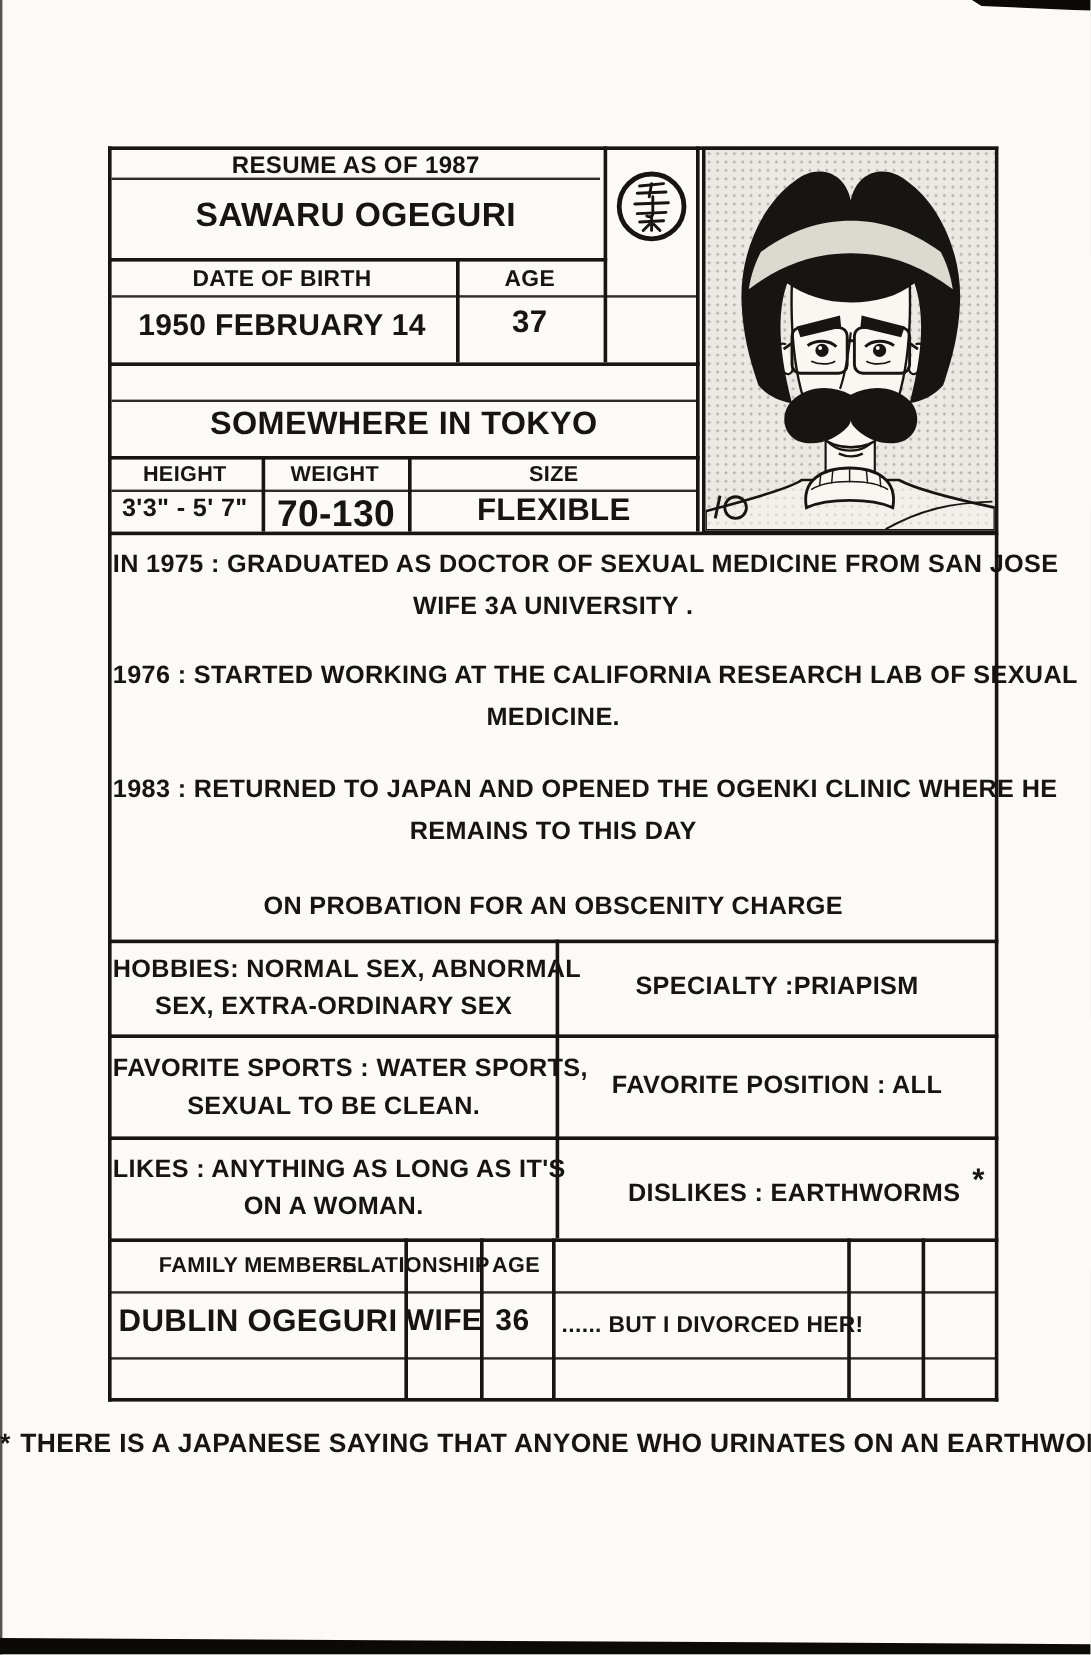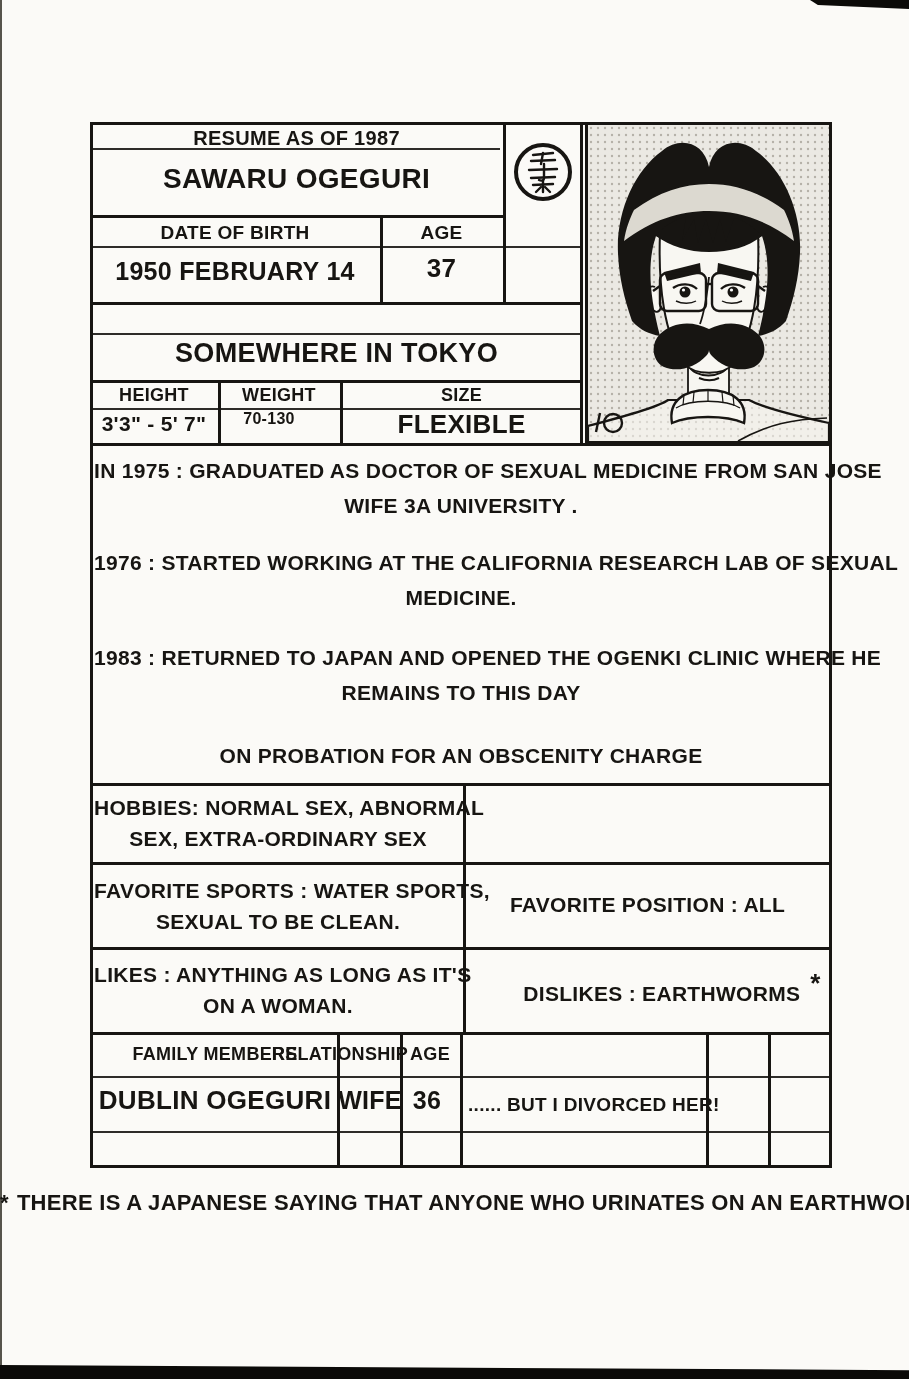--- a/index.html
+++ b/index.html
@@ -75,21 +75,21 @@
   <div class="txt" style="left:380px;top:222px;width:123px;font-size:19px">AGE</div>
   <div class="txt" style="left:90px;top:257px;width:290px;font-size:25px">1950 FEBRUARY 14</div>
   <div class="txt" style="left:380px;top:254px;width:123px;font-size:26px">37</div>
 
   <div class="txt" style="left:90px;top:338px;width:493px;font-size:27px">SOMEWHERE IN TOKYO</div>
 
   <div class="txt" style="left:90px;top:385px;width:128px;font-size:18px">HEIGHT</div>
   <div class="txt" style="left:218px;top:385px;width:122px;font-size:18px">WEIGHT</div>
   <div class="txt" style="left:340px;top:385px;width:243px;font-size:18px">SIZE</div>
   <div class="txt" style="left:88px;top:412px;width:132px;font-size:21px">3'3" - 5' 7"</div>
-  <div class="txt" style="left:208px;top:410px;width:122px;font-size:16px">70-130</div>
+  <div class="txt" style="left:219px;top:410px;width:122px;font-size:31px">70-130</div>
   <div class="txt" style="left:340px;top:410px;width:243px;font-size:26px">FLEXIBLE</div>
 
   <svg class="seal" viewBox="0 0 64 64" aria-label="御毛栗">
     <circle cx="32" cy="32" r="27" fill="none" stroke="var(--ink)" stroke-width="4"></circle>
     <g stroke="var(--ink)" stroke-width="2.4" stroke-linecap="round" fill="none">
       <path d="M22,15 L42,13"></path>
         <path d="M20,21 L44,20"></path>
         <path d="M32,13 L30,24"></path>
       <path d="M18,30 L46,29"></path>
         <path d="M33,24 L33,38 C33,41 30,41 28,40"></path>
@@ -172,20 +172,21 @@
   <div class="txt" style="left:94px;top:459px;width:734px;font-size:21px">IN 1975 : GRADUATED  AS  DOCTOR OF SEXUAL MEDICINE FROM SAN JOSE</div>
   <div class="txt" style="left:94px;top:494px;width:734px;font-size:21px">WIFE 3A UNIVERSITY .</div>
   <div class="txt" style="left:94px;top:551px;width:734px;font-size:21px">1976 : STARTED WORKING AT THE CALIFORNIA RESEARCH LAB OF SEXUAL</div>
   <div class="txt" style="left:94px;top:586px;width:734px;font-size:21px">MEDICINE.</div>
   <div class="txt" style="left:94px;top:646px;width:734px;font-size:21px">1983 : RETURNED TO JAPAN AND OPENED THE OGENKI CLINIC WHERE HE</div>
   <div class="txt" style="left:94px;top:681px;width:734px;font-size:21px">REMAINS TO THIS DAY</div>
   <div class="txt" style="left:94px;top:744px;width:734px;font-size:21px">ON PROBATION FOR AN OBSCENITY CHARGE</div>
 
   <div class="txt" style="left:94px;top:796px;width:368px;font-size:21px">HOBBIES: NORMAL SEX, ABNORMAL</div>
   <div class="txt" style="left:94px;top:827px;width:368px;font-size:21px">SEX, EXTRA-ORDINARY SEX</div>
+  <div class="txt" style="left:466px;top:810px;width:363px;font-size:21px">SPECIALTY :PRIAPISM</div>
 
   <div class="txt" style="left:94px;top:879px;width:368px;font-size:21px">FAVORITE SPORTS : WATER SPORTS,</div>
   <div class="txt" style="left:94px;top:910px;width:368px;font-size:21px">SEXUAL TO BE CLEAN.</div>
   <div class="txt" style="left:94px;top:963px;width:368px;font-size:21px">LIKES : ANYTHING AS LONG AS IT'S</div>
 
   <div class="txt" style="left:466px;top:893px;width:363px;font-size:21px">FAVORITE POSITION : ALL</div>
   <div class="txt" style="left:94px;top:994px;width:368px;font-size:21px">ON A WOMAN.</div>
   <div class="txt" style="left:466px;top:978px;width:412px;font-size:21px"><span>DISLIKES : EARTHWORMS</span><span class="sup">*</span></div>
 
   <div class="txt" style="left:95px;top:1044px;width:240px;font-size:18px">FAMILY MEMBERS</div>

